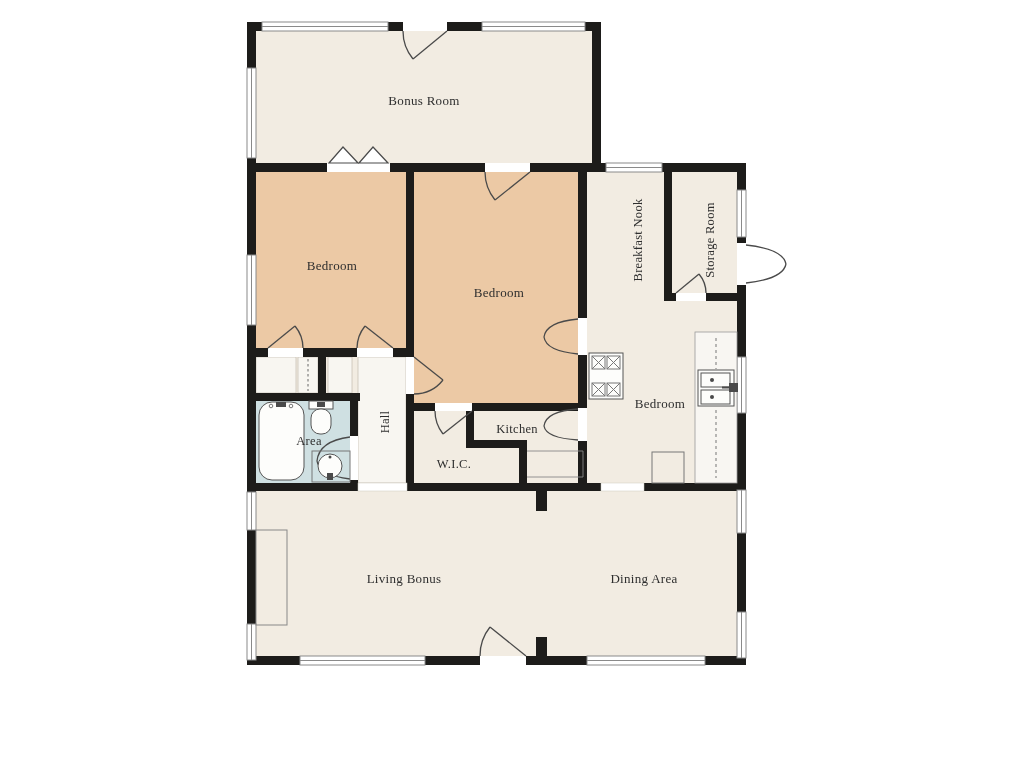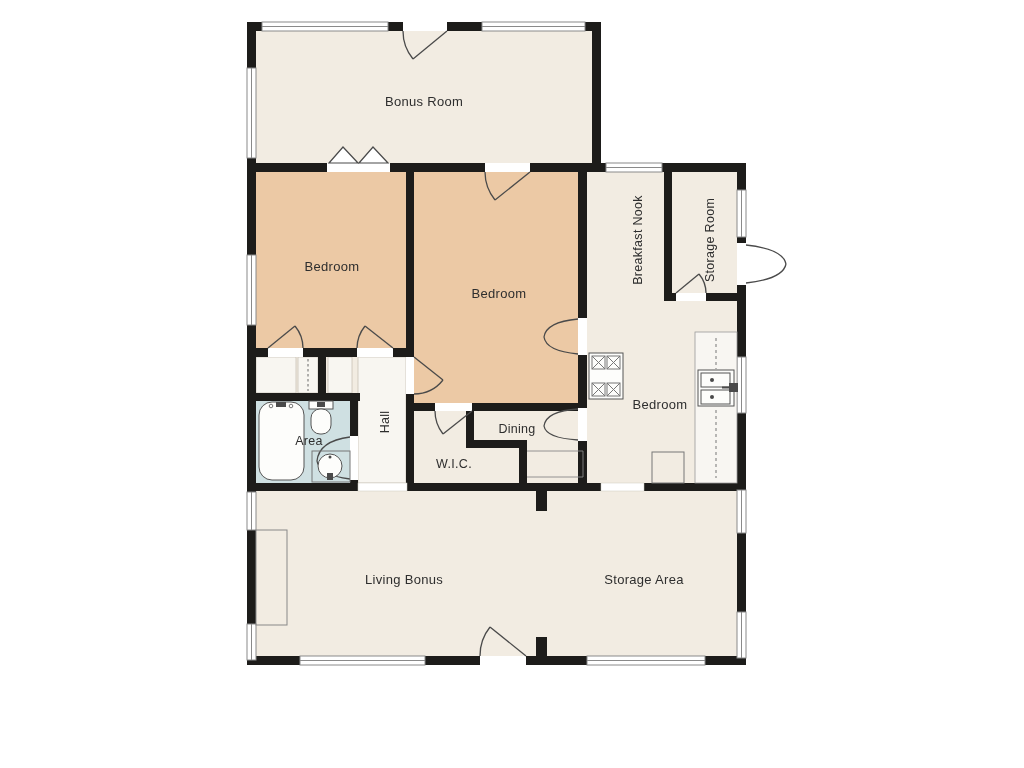--- a/index.html
+++ b/index.html
@@ -1,20 +1,20 @@
 <!DOCTYPE html>
 <html style="--wall: #1d1c1a; --room-fill: #f2ece2; --bedroom-fill: #ecc9a5; --bath-fill: #cfe0e2; --closet-fill: #f8f6f1; --line: #4a4a4a; --text: #2e2e2e; --background: #ffffff;"><head>
 <meta charset="utf-8">
 <title>Floor Plan</title>
 <style>
   html,body{margin:0;padding:0;background:#fff;}
   .stage{
     position:relative;width:1024px;height:672px;margin:0 auto;
     background:var(--background,#fff);overflow:hidden;
-    font-family:Liberation Sans, sans-serif;
+    font-family:Liberation Serif, serif;
   }
   .stage svg{position:absolute;left:0;top:0;}
   
   .wall{fill:var(--wall,#1d1c1a);}
   .beige{fill:var(--room-fill,#f2ece2);}
   .tan{fill:var(--bedroom-fill,#ecc9a5);}
   .bathf{fill:var(--bath-fill,#cfe0e2);}
   .lite{fill:var(--closet-fill,#f8f6f1);stroke:#b9b2a6;stroke-width:.6;}
   .open{fill:#ffffff;}
   .passage{fill:#ffffff;stroke:#cfcabf;stroke-width:.5;}
@@ -271,18 +271,18 @@
   </svg>
 
   <div class="lbl" style="left:424px;top:101px;">Bonus Room</div>
   <div class="lbl" style="left:332px;top:266px;">Bedroom</div>
   <div class="lbl" style="left:499px;top:293px;">Bedroom</div>
   <div class="lbl v sm" style="left:638px;top:240px;">Breakfast Nook</div>
   <div class="lbl v sm" style="left:710px;top:240px;">Storage Room</div>
   <div class="lbl" style="left:660px;top:404px;">Bedroom</div>
   <div class="lbl sm" style="left:309px;top:441px;">Area</div>
   <div class="lbl v sm" style="left:385px;top:422px;">Hall</div>
-  <div class="lbl sm" style="left:517px;top:429px;">Dining</div>
+  <div class="lbl sm" style="left:517px;top:429px;">Kitchen</div>
   <div class="lbl sm" style="left:454px;top:464px;">W.I.C.</div>
   <div class="lbl" style="left:404px;top:579px;">Living Bonus</div>
-  <div class="lbl" style="left:644px;top:579px;">Storage Area</div>
+  <div class="lbl" style="left:644px;top:579px;">Dining Area</div>
 
 </div>
 
 </body></html>

